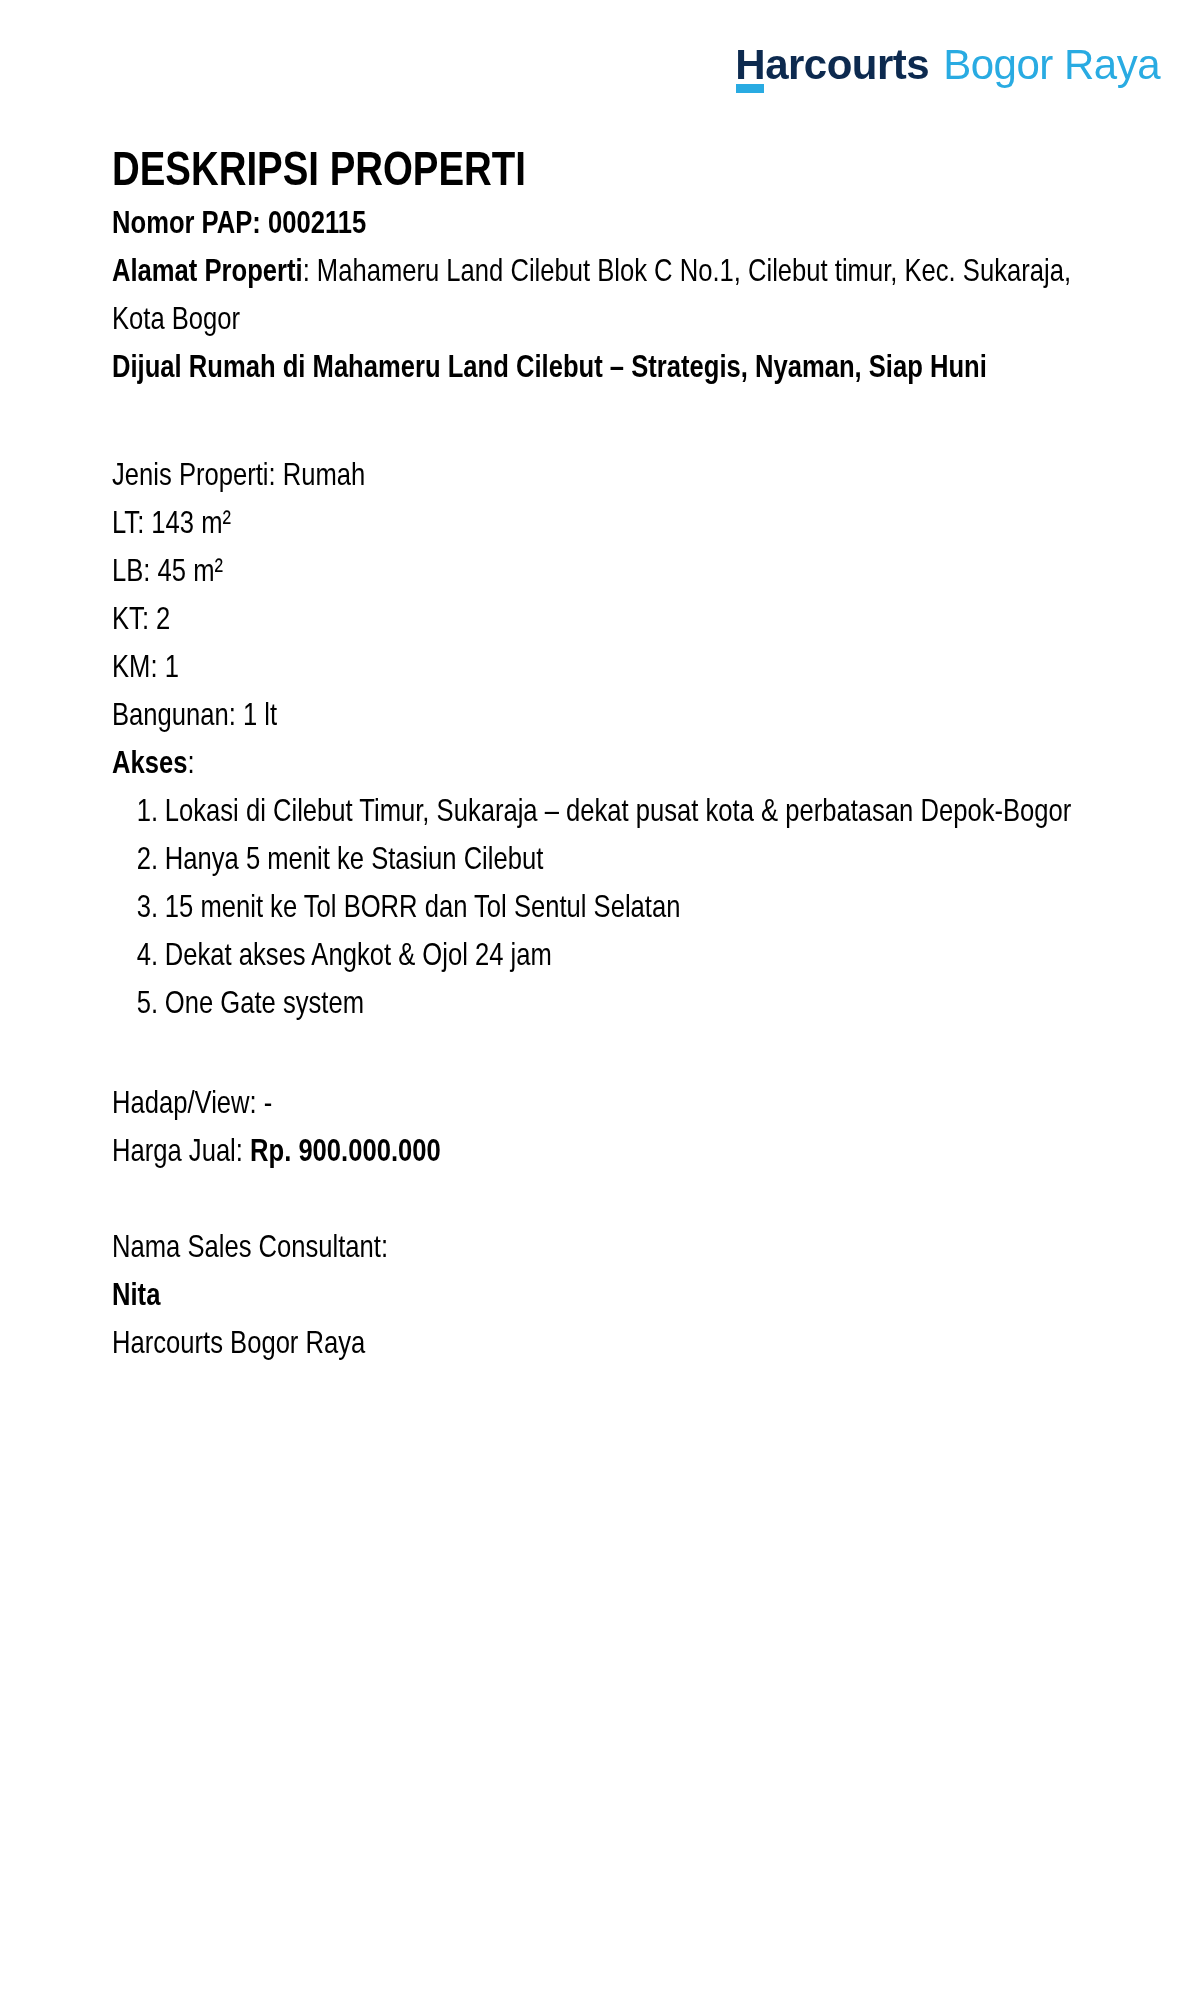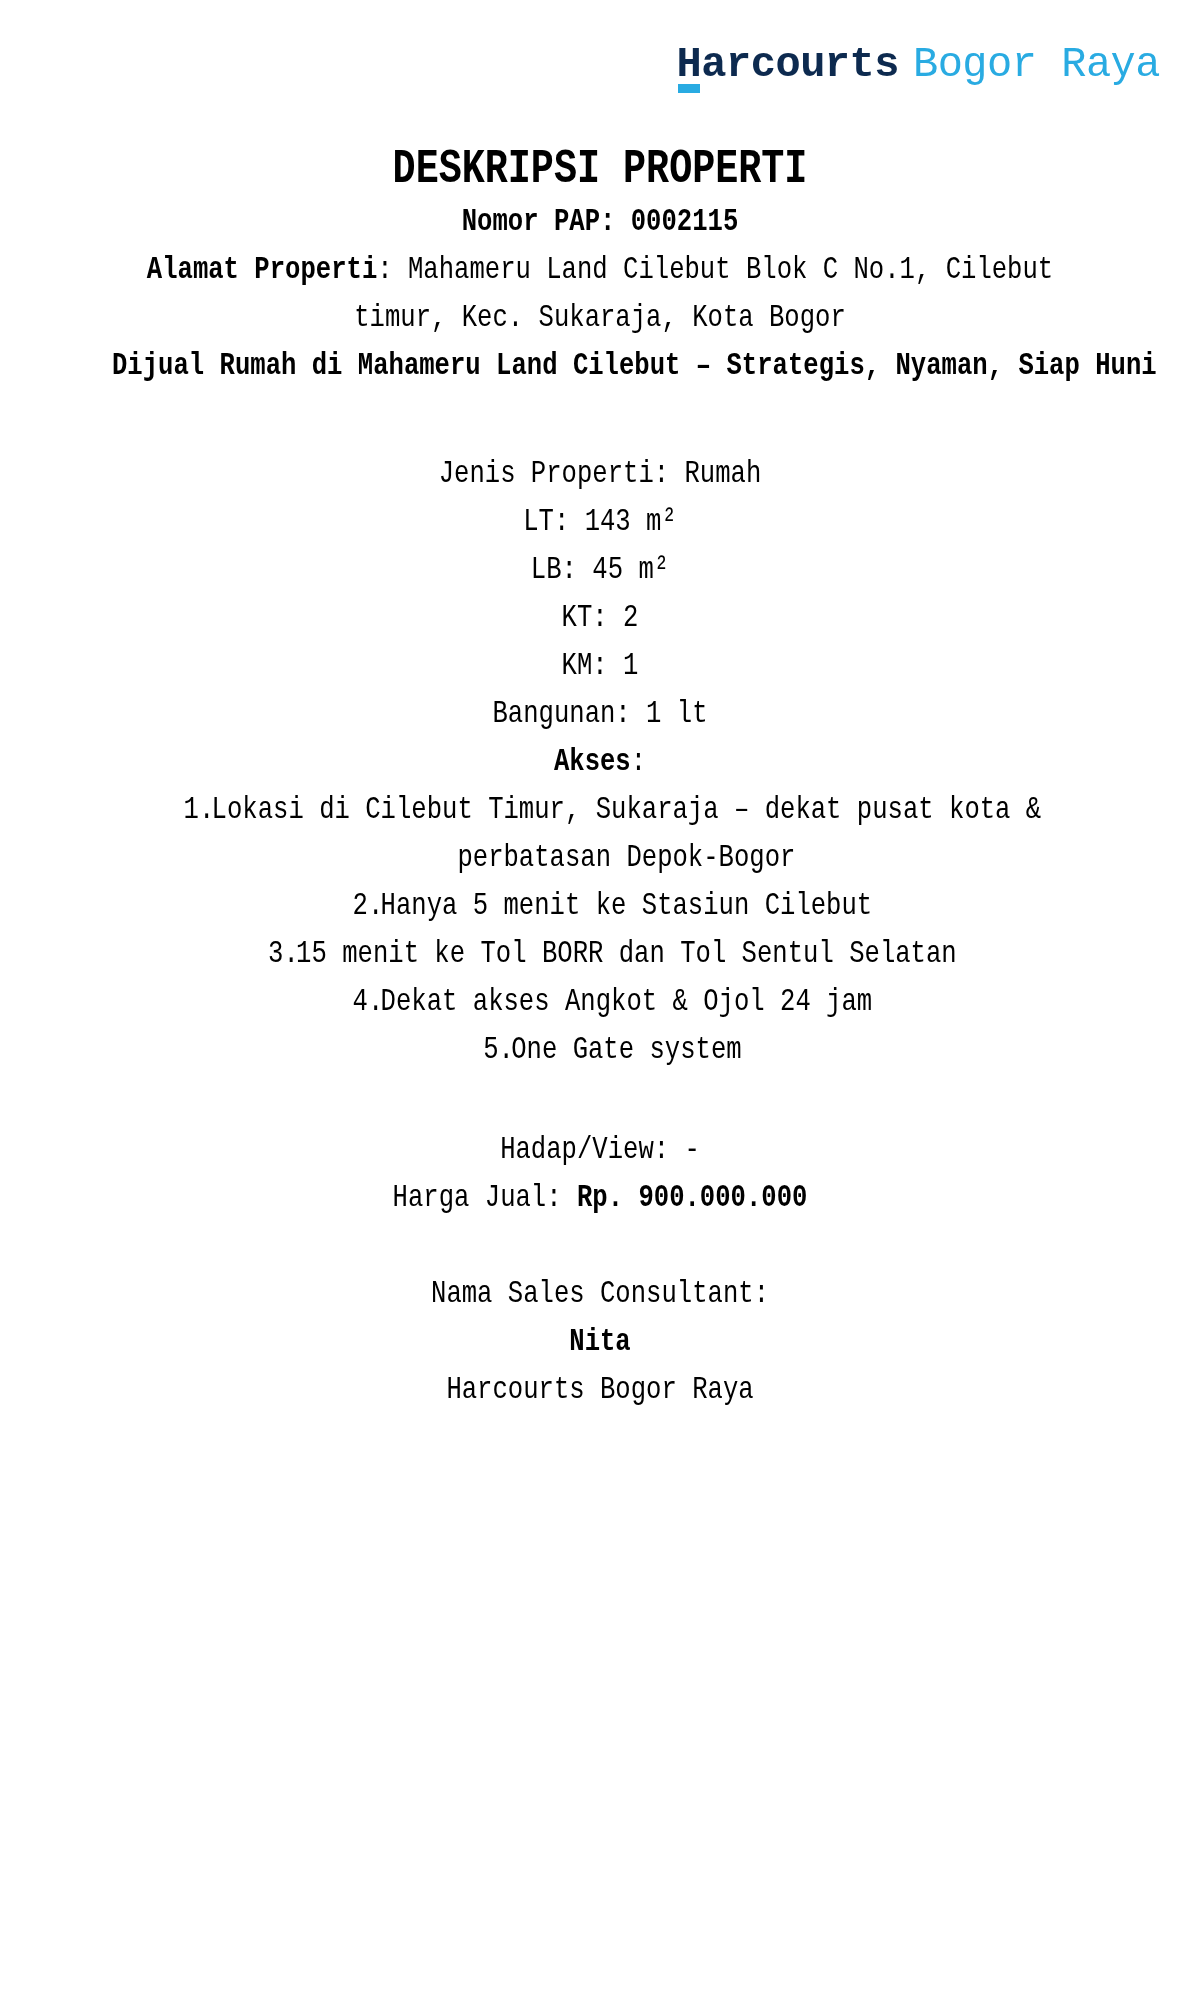--- a/index.html
+++ b/index.html
@@ -3,21 +3,21 @@
 <meta charset="utf-8">
 <style>
   :root{
     --page:#ffffff; --text:#000000; --navy:#0d2a4f; --cyan:#29abe2;
   }
   *{ box-sizing:border-box; }
   html,body{ margin:0; padding:0; background:#ffffff; }
   .page{
     position:relative; width:1200px; height:1520px;
     background:var(--page); color:var(--text);
-    font-family:Liberation Mono, monospace; overflow:hidden;text-align:center;
+    font-family:Liberation Sans, sans-serif; overflow:hidden;
   }
   
   .logo-row{ position:absolute; top:44px; right:40px; white-space:nowrap; }
   .logo{ font-size:42px; line-height:1; letter-spacing:-0.5px; }
   .logo .brand{ font-weight:700; color:var(--navy); }
   .logo .brand-h{ position:relative; display:inline-block; }
   .logo .brand-h::after{
     content:""; position:absolute; left:1px; right:1px; bottom:-7px; height:9px;
     background:var(--cyan);
   }

